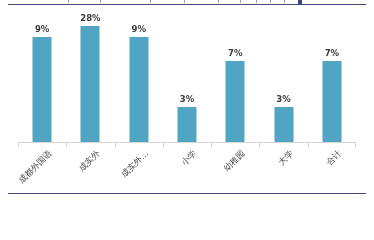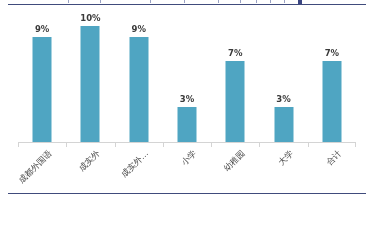--- a/index.html
+++ b/index.html
@@ -163,21 +163,21 @@
 
   <div class="plot"></div>
 
   <div class="bars" id="bars">
       <div class="bar-slot" style="left: 0px; width: 48.2857px;">
         <div class="bar" title="成都外国语 9%" style="height: 105px; background: rgb(79, 165, 194);"></div>
         <div class="bar-label" style="bottom: 108px; color: rgb(58, 58, 58);">9%</div>
       </div>
       <div class="bar-slot" style="left: 48.2857px; width: 48.2857px;">
         <div class="bar" title="成实外 10%" style="height: 116px; background: rgb(79, 165, 194);"></div>
-        <div class="bar-label" style="bottom: 119px; color: rgb(58, 58, 58);">10%</div>
+        <div class="bar-label" style="bottom: 119px; color: rgb(58, 58, 58);">28%</div>
       </div>
       <div class="bar-slot" style="left: 96.5714px; width: 48.2857px;">
         <div class="bar" title="成实外… 9%" style="height: 105px; background: rgb(79, 165, 194);"></div>
         <div class="bar-label" style="bottom: 108px; color: rgb(58, 58, 58);">9%</div>
       </div>
       <div class="bar-slot" style="left: 144.857px; width: 48.2857px;">
         <div class="bar" title="小学 3%" style="height: 35px; background: rgb(79, 165, 194);"></div>
         <div class="bar-label" style="bottom: 38px; color: rgb(58, 58, 58);">3%</div>
       </div>
       <div class="bar-slot" style="left: 193.143px; width: 48.2857px;">

